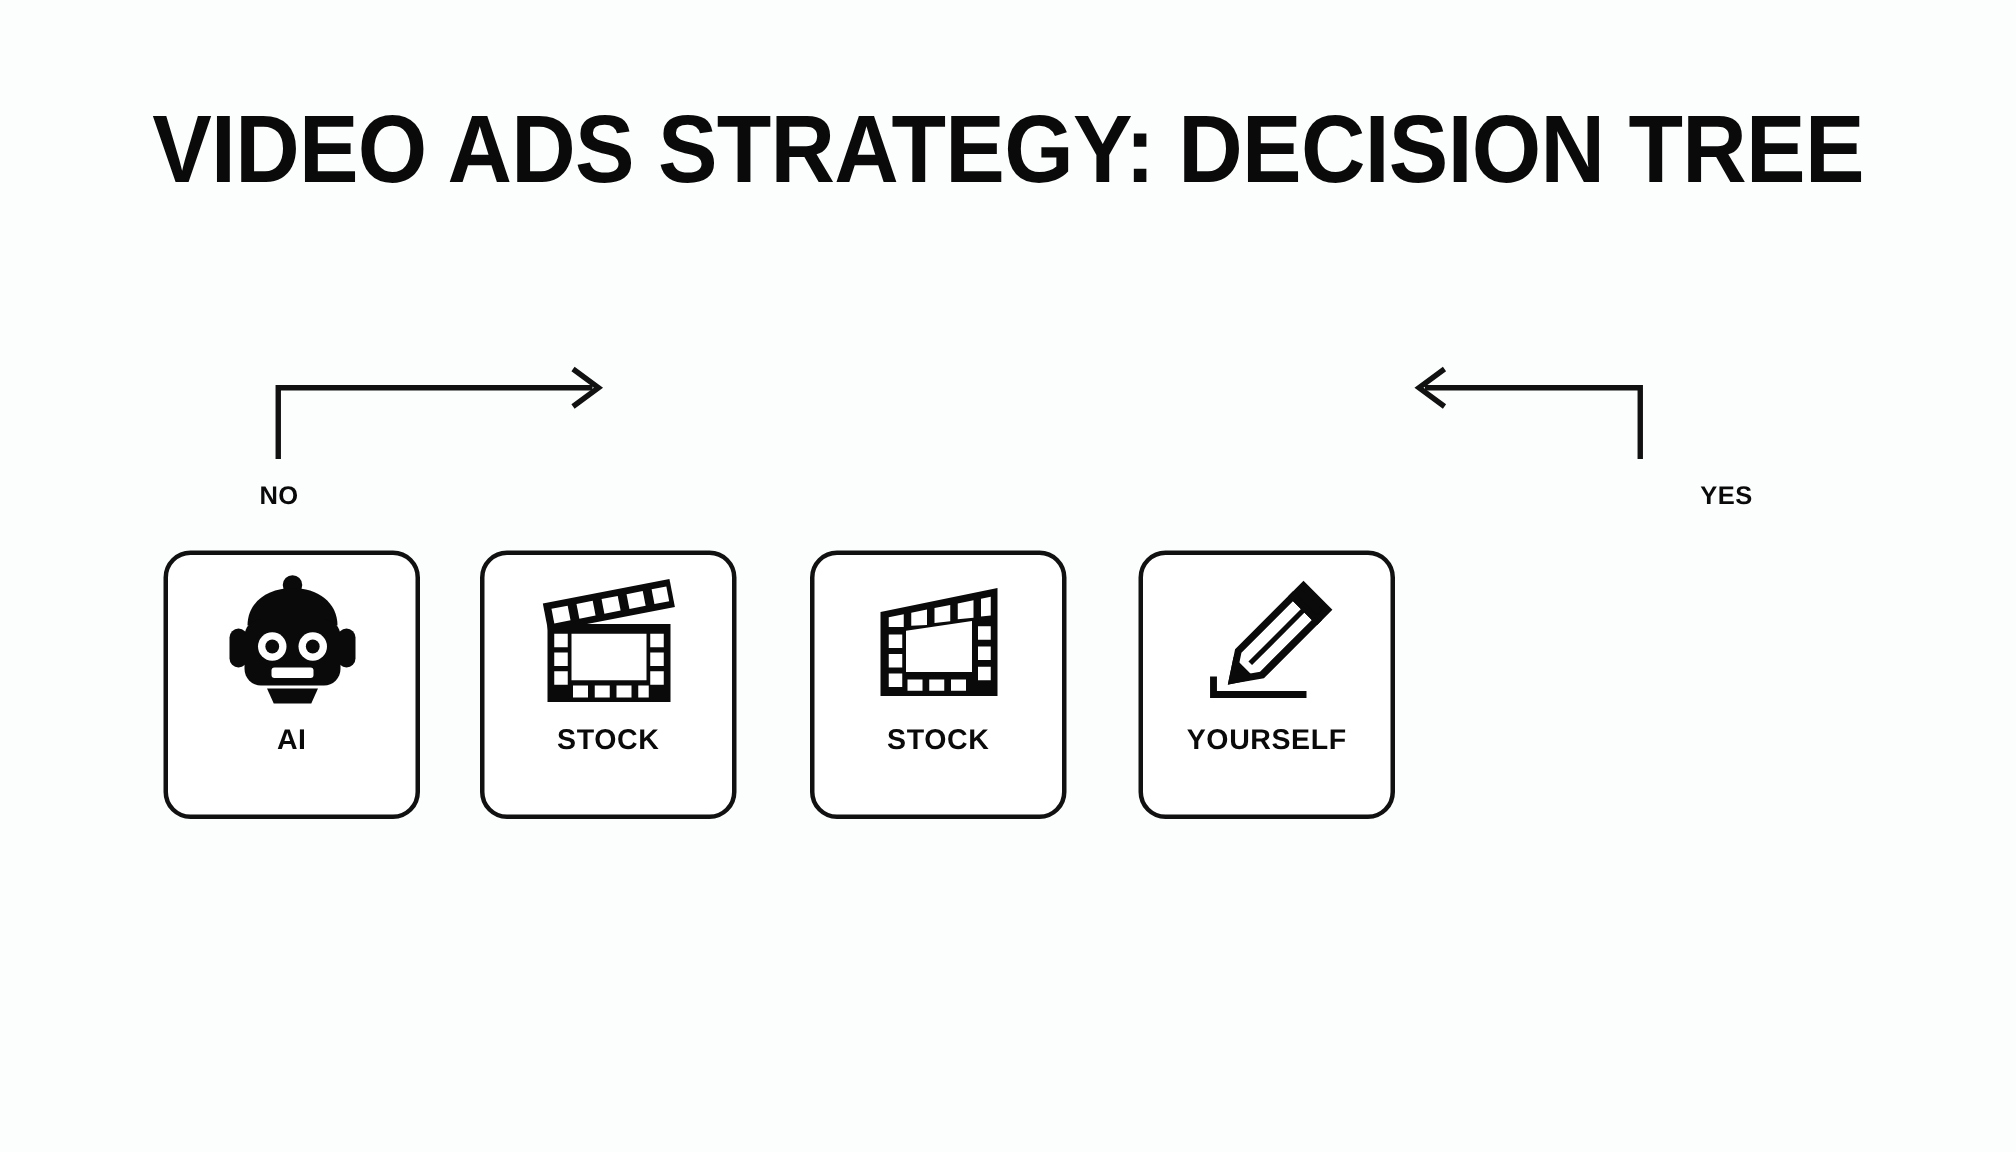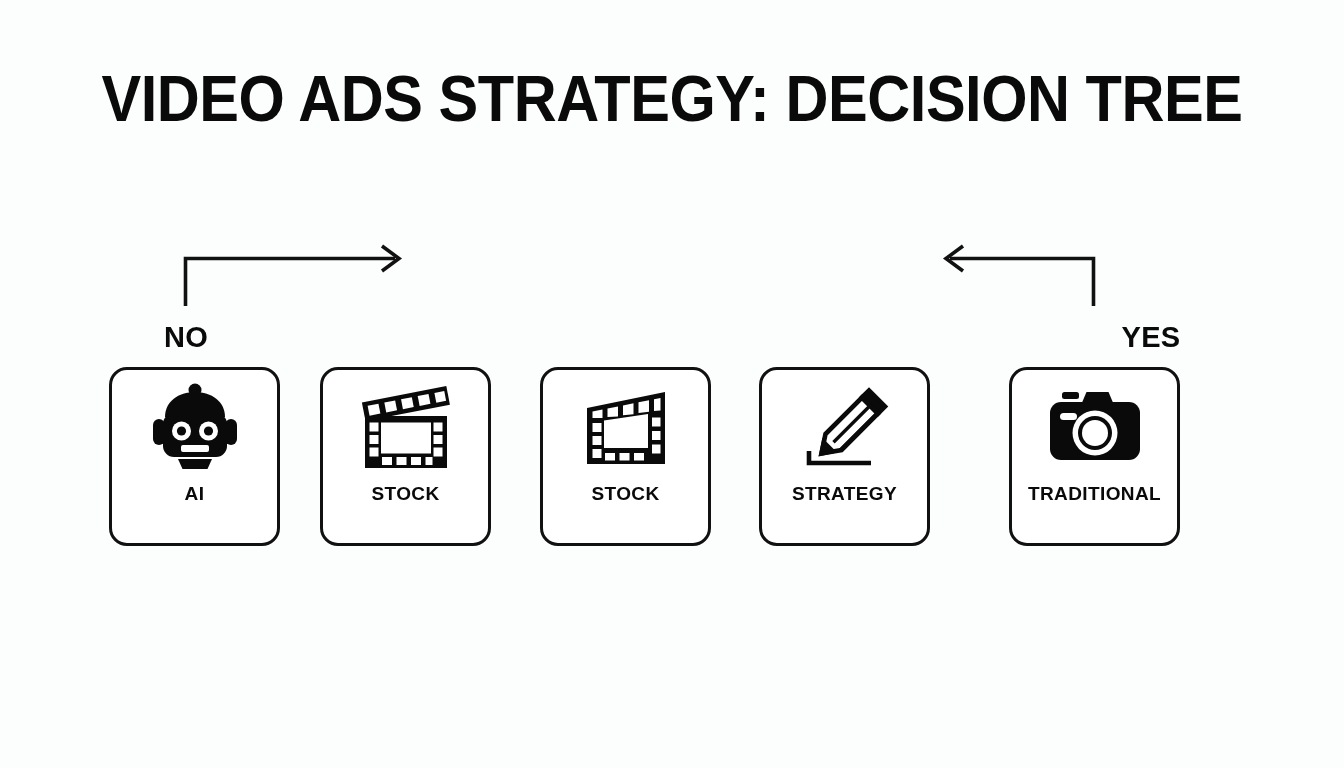--- a/index.html
+++ b/index.html
@@ -72,21 +72,21 @@
     top: 0;
     width: 1344px;
     height: 768px;
     pointer-events: none;
   }
 
   
   .branch-label {
     position: absolute;
     font-weight: 700;
-    font-size: 29px;
+    font-size: 17px;
     letter-spacing: 0.3px;
     color: #0a0a0a;
     text-align: center;
     white-space: nowrap;
   }
   .branch-label.no  { left: 126px;  top: 321px; width: 120px; }
   .branch-label.yes { left: 1091px; top: 321px; width: 120px; }
 
   
   .card {
@@ -250,36 +250,17 @@
         <path d="M65 16.5 L72 9.5 L88 25.5 L81 32.5 Z" fill="#0a0a0a" stroke="#0a0a0a"></path>
 
         <path d="M24.5 72.5 L26.8 61.5 L35.5 70.2 Z" fill="#0a0a0a" stroke="#0a0a0a"></path>
 
         <path d="M36.5 61.2 L73 24.7" stroke-width="3.4"></path>
         <path d="M44 68.3 L80.5 31.8" stroke-width="3.4"></path>
 
         <path d="M12 70 L12 82 L74 82" stroke-width="4.6" stroke-linecap="butt"></path>
       </svg>
     </div>
-    <div class="card-label">STRATEGY</div>
-  </div>
-
-  <div class="card c5">
-    <div class="card-icon">
-      <svg width="100" height="82" viewBox="0 0 100 82" fill="#0a0a0a">
-
-        <rect x="17" y="6" width="17" height="7" rx="2.5"></rect>
-
-        <path d="M36 19 L41.5 6 L63.5 6 L69 19 Z"></path>
-
-        <rect x="5" y="16" width="90" height="58" rx="11"></rect>
-
-        <rect x="15" y="27" width="17" height="7" rx="3.5" fill="#ffffff"></rect>
-
-        <circle cx="50" cy="47" r="22.5" fill="#ffffff"></circle>
-        <circle cx="50" cy="47" r="17" fill="#0a0a0a"></circle>
-        <circle cx="50" cy="47" r="13" fill="#ffffff"></circle>
-      </svg>
-    </div>
-    <div class="card-label">TRADITIONAL</div>
-  </div>
+    <div class="card-label">YOURSELF</div>
+  </div>
+
 
 </div>
 
 </body></html>

